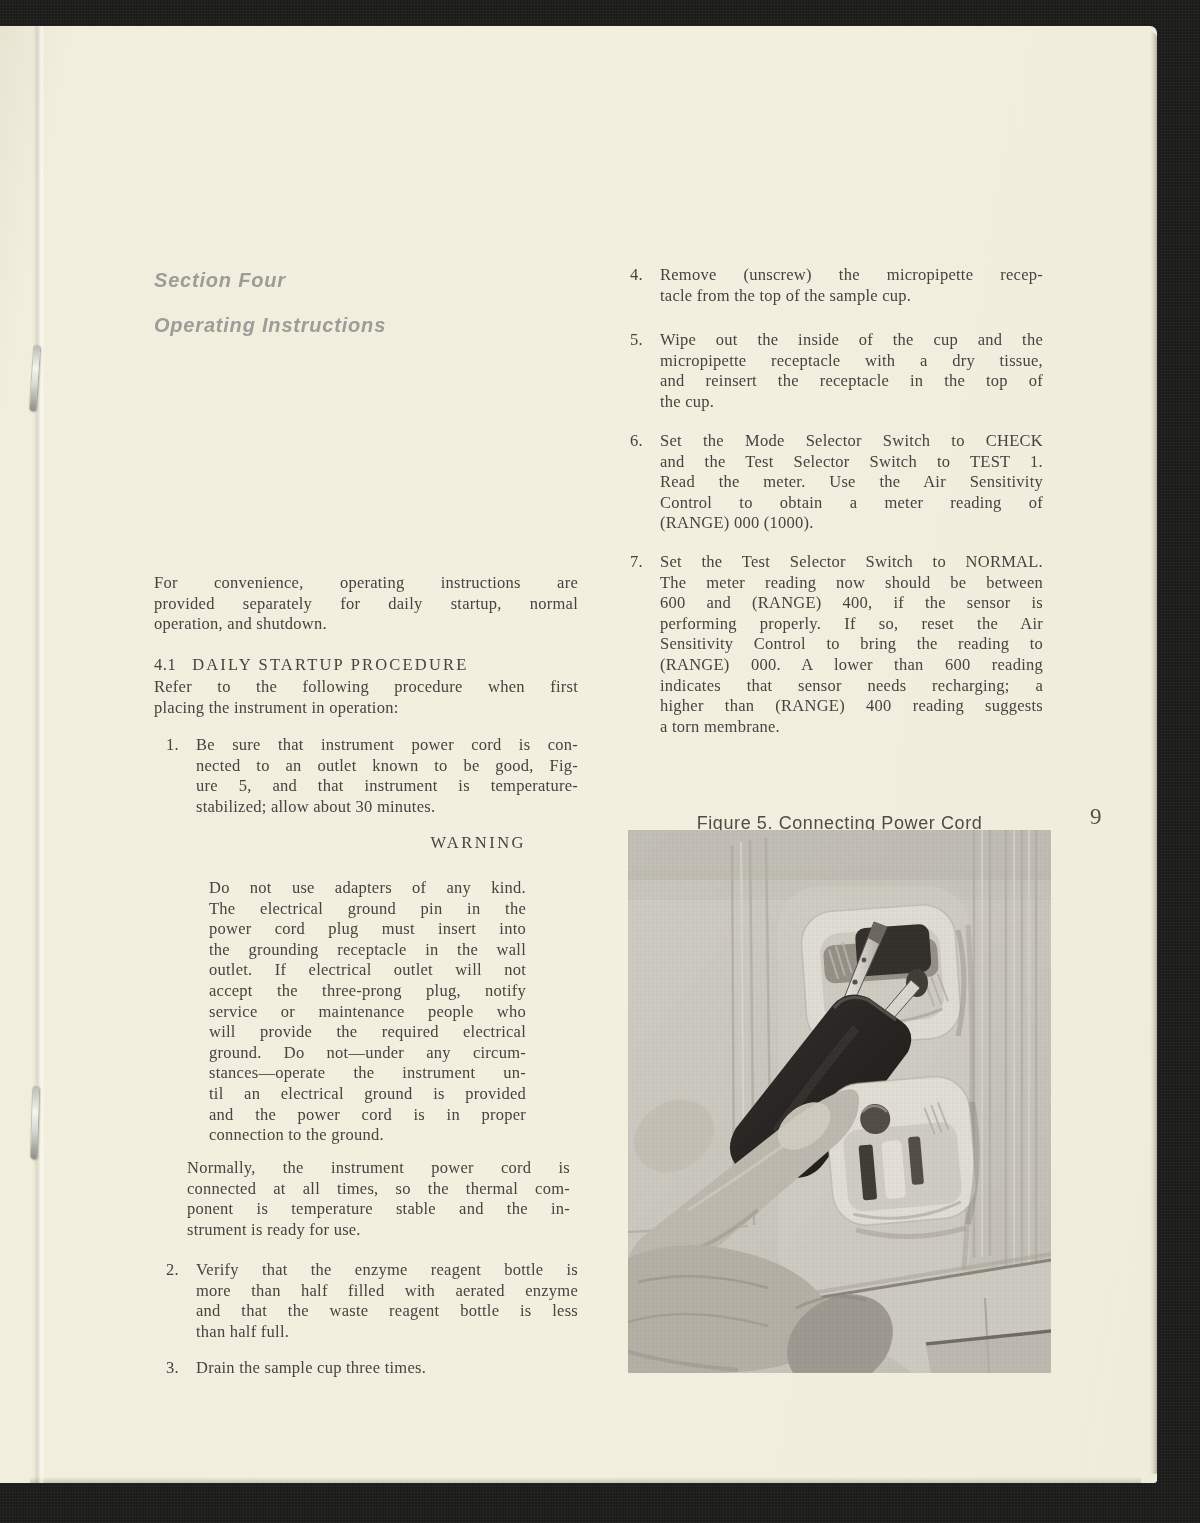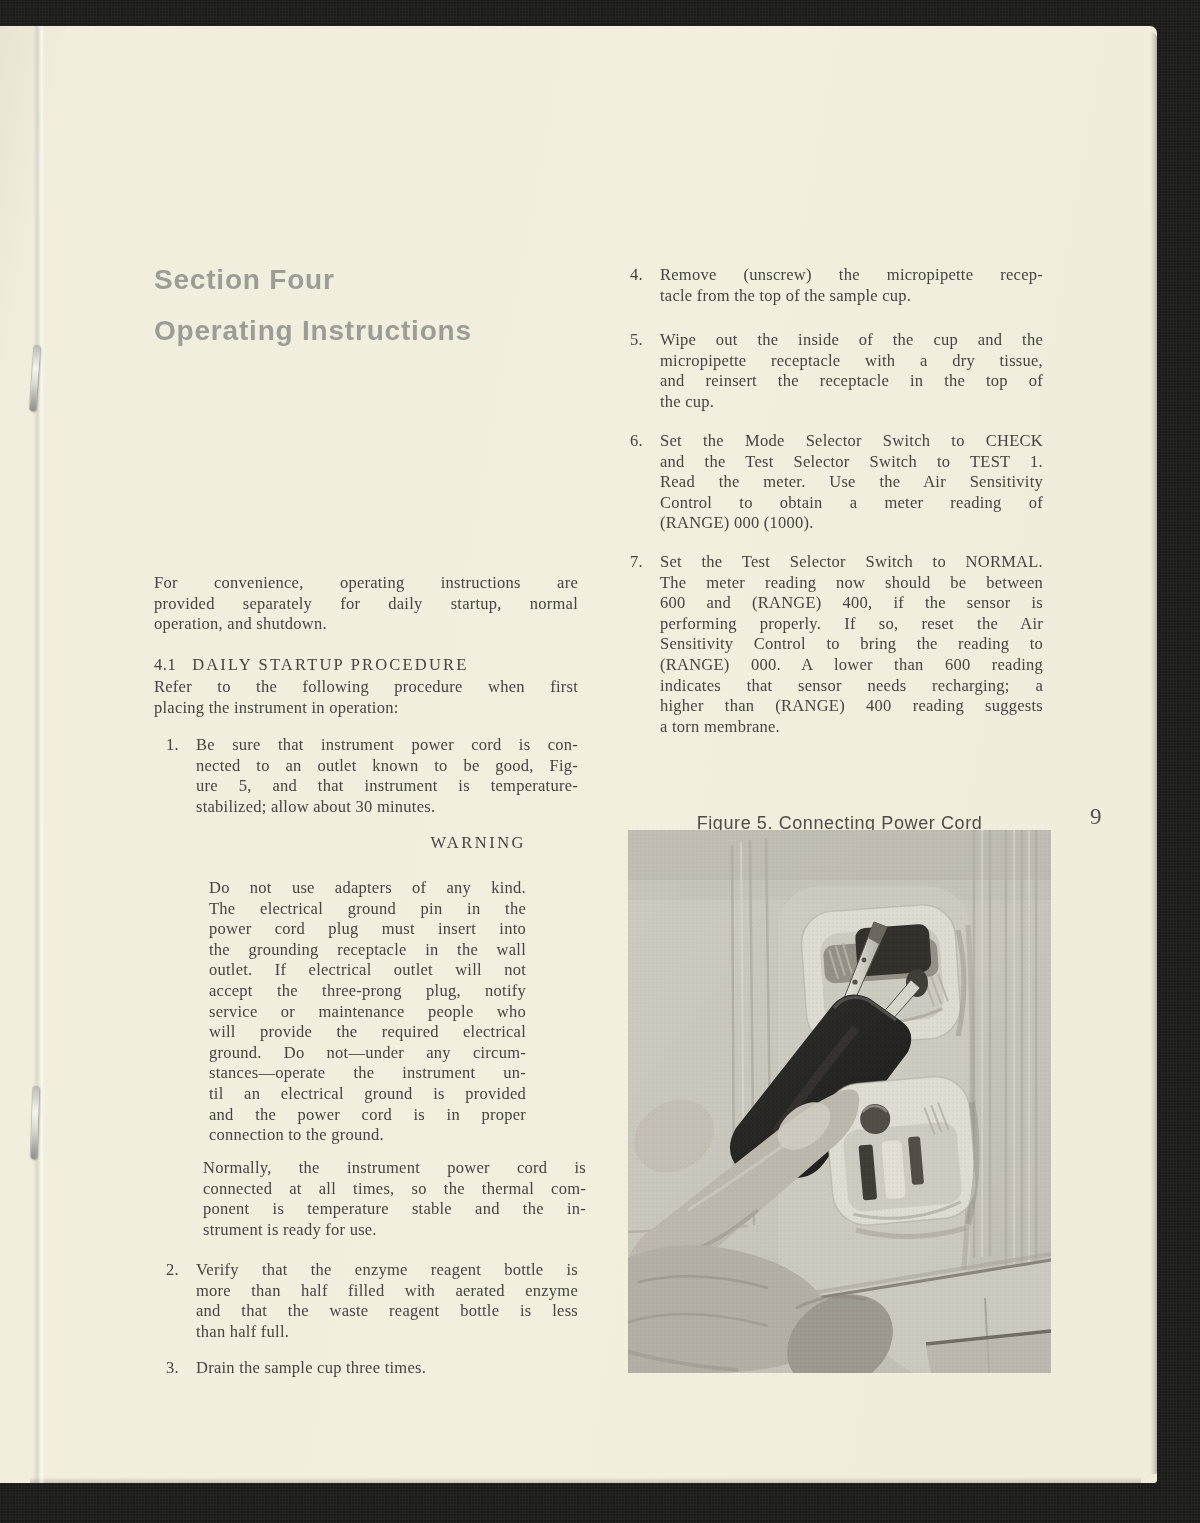--- a/index.html
+++ b/index.html
@@ -37,21 +37,21 @@
   .staple.s1{top:319px;height:66px;transform:rotate(4deg);}
   .staple.s2{top:1060px;height:73px;transform:rotate(2deg);}
 
   .blk{position:absolute;color:#454440;font-size:16.5px;line-height:20.6px;letter-spacing:.25px;}
   .jline{text-align:justify;text-align-last:justify;}
   .jline.jlast{text-align-last:left;}
 
   .h1{
     position:absolute;left:154px;color:#9d9d98;
     font-family:"Liberation Sans", sans-serif;font-weight:bold;
-    font-size:28px;letter-spacing:.8px;line-height:26px;
+    font-size:20px;letter-spacing:.8px;line-height:26px;font-style:italic;
   }
   .sec-head{position:absolute;left:154px;color:#454440;font-size:16.5px;}
   .sec-head .sec-label{letter-spacing:.5px;margin-right:16px;margin-top:24px;}
   .sec-head .sec-title{letter-spacing:2.2px;text-align:right;}
 
   .step{position:absolute;}
   .step .num{position:absolute;left:-30px;top:0;color:#454440;}
   .warn-head{position:absolute;left:209px;width:317px;text-align:right;color:#454440;
     font-size:16.5px;letter-spacing:2.5px;}
 
@@ -66,21 +66,21 @@
 </head>
 <body>
 
 <div class="page">
 
   <div class="crease"></div>
   <div class="staple s1"></div>
   <div class="staple s2"></div>
 
   <div class="h1" style="top:241px">Section Four</div>
-  <div class="h1" style="top:292px">Operating Instructions</div>
+  <div class="h1" style="top:286px">Operating Instructions</div>
 
   <div class="blk" style="left:154px;top:547px;width:424px">
       <div class="jline">For convenience, operating instructions are</div>
       <div class="jline">provided separately for daily startup, normal</div>
       <div class="jline jlast">operation, and shutdown.</div>
     </div>
 
   <div class="sec-head" style="top:629px">
     <span class="sec-label">4.1</span><span class="sec-title">DAILY STARTUP PROCEDURE</span>
   </div>
@@ -111,21 +111,21 @@
       <div class="jline">accept the three-prong plug, notify</div>
       <div class="jline">service or maintenance people who</div>
       <div class="jline">will provide the required electrical</div>
       <div class="jline">ground. Do not—under any circum-</div>
       <div class="jline">stances—operate the instrument un-</div>
       <div class="jline">til an electrical ground is provided</div>
       <div class="jline">and the power cord is in proper</div>
       <div class="jline jlast">connection to the ground.</div>
     </div>
 
-  <div class="blk" style="left:203px;top:1132px;width:383px">
+  <div class="blk" style="left:187px;top:1132px;width:383px">
       <div class="jline">Normally, the instrument power cord is</div>
       <div class="jline">connected at all times, so the thermal com-</div>
       <div class="jline">ponent is temperature stable and the in-</div>
       <div class="jline jlast">strument is ready for use.</div>
     </div>
 
   <div class="step blk" style="left:196px;top:1234px;width:382px">
     <span class="num">2.</span>
     <div>
         <div class="jline">Verify that the enzyme reagent bottle is</div>

